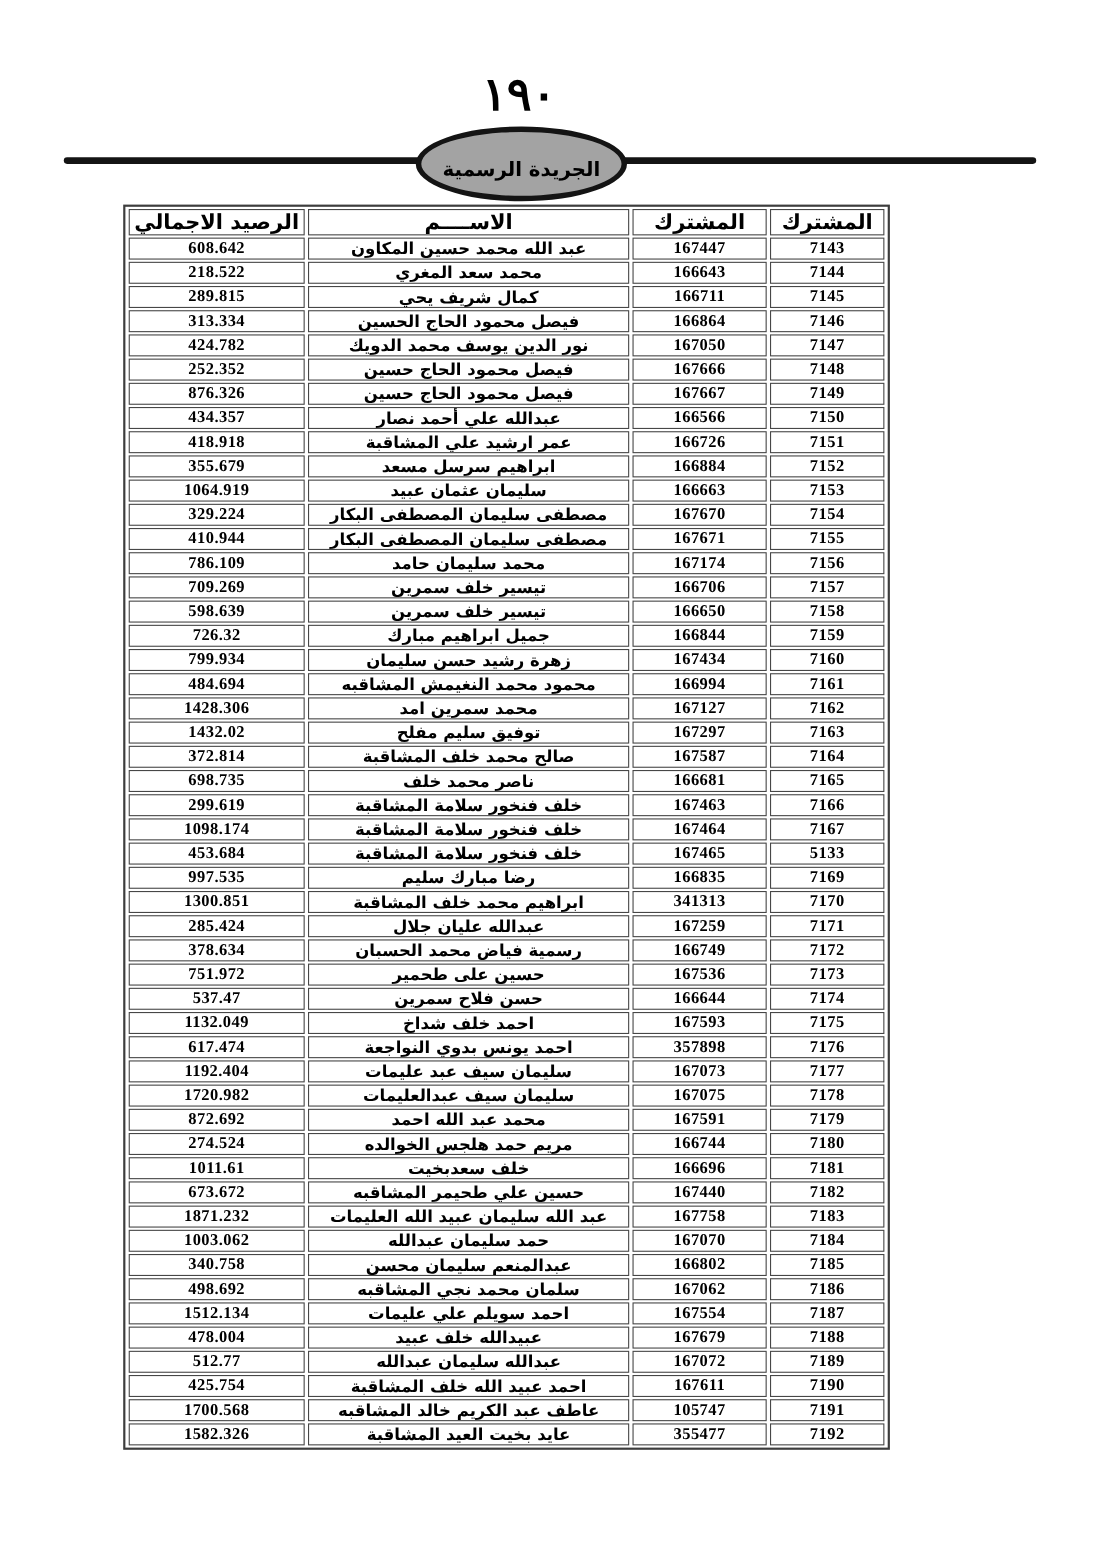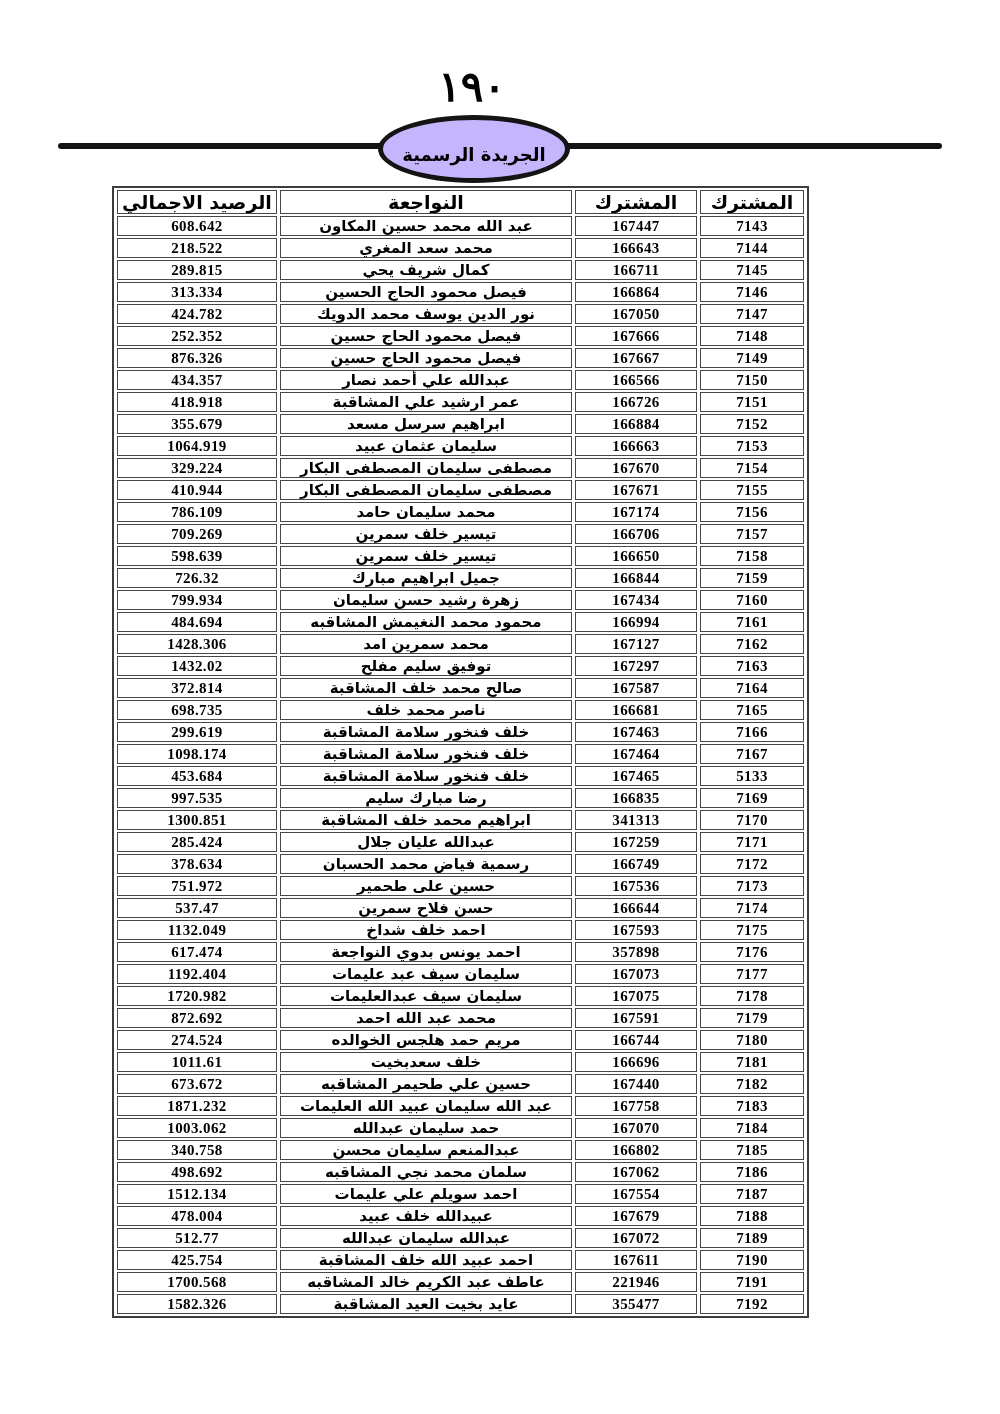--- a/index.html
+++ b/index.html
@@ -36,21 +36,21 @@
     background: #141414;
     border-radius: 3px;
     z-index: 1;
   }
   .masthead-ellipse {
     position: absolute;
     left: 378px;
     top: 115px;
     width: 182px;
     height: 58px;
-    background: #c4b5fd;
+    background: #a3a3a3;
     border: 5px solid #141414;
     border-radius: 50%;
     z-index: 2;
     display: flex;
     align-items: center;
     justify-content: center;
   }
   .masthead-ellipse .title {
     direction: rtl;
     font-weight: bold;
@@ -118,21 +118,21 @@
   <colgroup>
     <col class="c-serial">
     <col class="c-subscriber">
     <col class="c-name">
     <col class="c-balance">
   </colgroup>
   <thead>
     <tr>
       <th>المشترك</th>
       <th>المشترك</th>
-      <th>النواجعة</th>
+      <th>الاســــم</th>
       <th>الرصيد الاجمالي</th>
     </tr>
   </thead>
   <tbody>
       <tr>
     <td class="num">7143</td>
     <td class="num">167447</td>
     <td class="name">عبد الله محمد حسين المكاون</td>
     <td class="num">608.642</td>
   </tr>
@@ -413,21 +413,21 @@
     <td class="num">512.77</td>
   </tr>
       <tr>
     <td class="num">7190</td>
     <td class="num">167611</td>
     <td class="name">احمد عبيد الله خلف المشاقبة</td>
     <td class="num">425.754</td>
   </tr>
       <tr>
     <td class="num">7191</td>
-    <td class="num">221946</td>
+    <td class="num">105747</td>
     <td class="name">عاطف عبد الكريم خالد المشاقبه</td>
     <td class="num">1700.568</td>
   </tr>
       <tr>
     <td class="num">7192</td>
     <td class="num">355477</td>
     <td class="name">عايد بخيت العيد المشاقبة</td>
     <td class="num">1582.326</td>
   </tr>
     </tbody>

